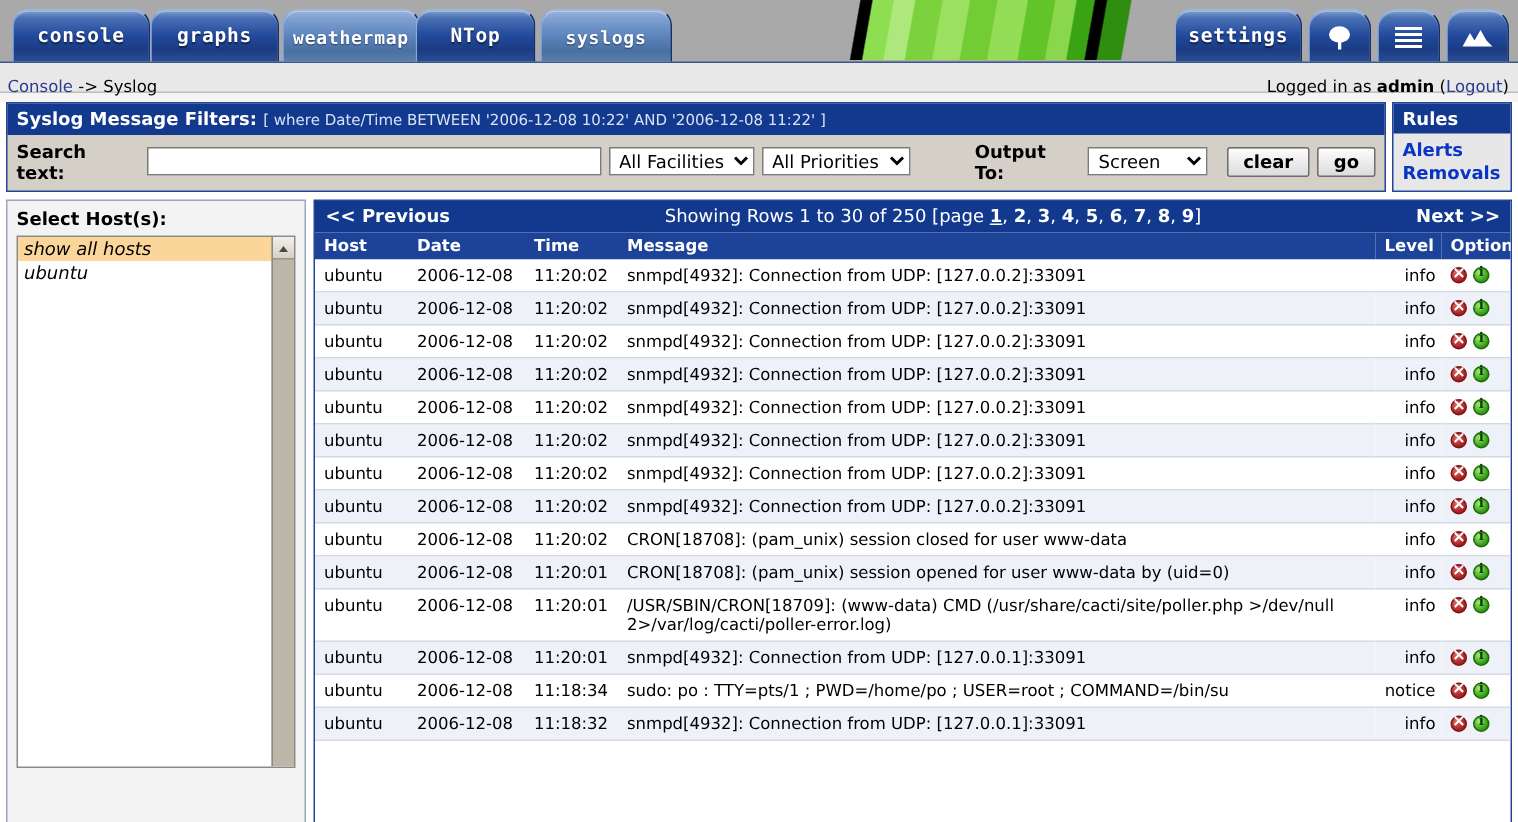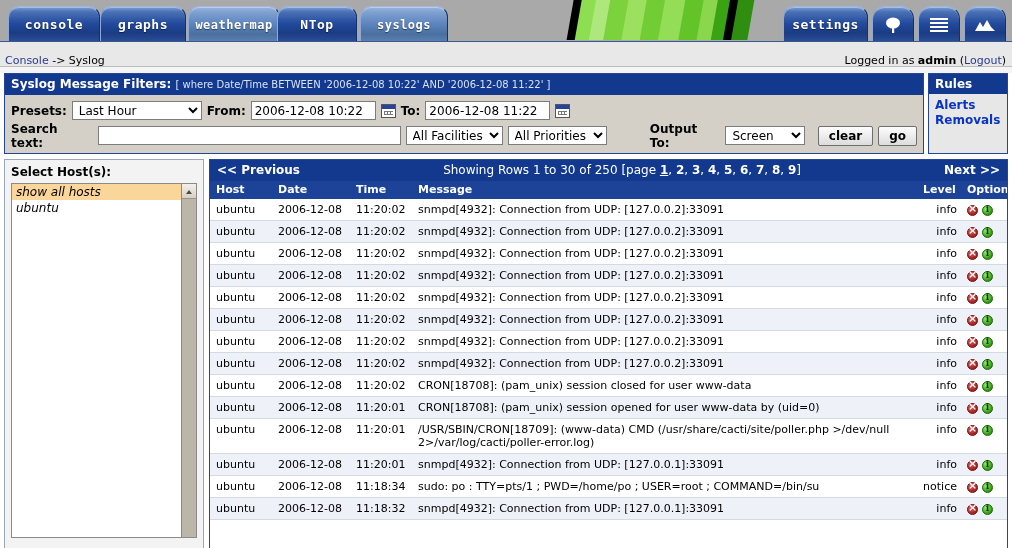--- a/index.html
+++ b/index.html
@@ -67,21 +67,21 @@
     font-size: 12px;
   }
   .tab-icon {
     width: 34px;
     border-radius: 13px 13px 0 0;
   }
   .tab svg { display:block; }
 
   
   #crumbrow {
-    height: 25px;
+    height: 20px;
     background: #e8e8e8;
     border-bottom: 1px solid #bcbcbc;
     display: flex;
     align-items: center;
     justify-content: space-between;
     padding: 12px 6px 0 5px;
     font-size: 11px;
     text-align: right;
   }
   #crumbrow .crumb-link { color: #2b3a8c; text-decoration: none; }
@@ -437,32 +437,20 @@
 
 <div id="filterwrap">
 
   <div id="filterbox">
     <div class="panel-title">
       <span>Syslog Message Filters:</span>
       <span class="qry">[ where Date/Time BETWEEN '2006-12-08 10:22' AND '2006-12-08 11:22' ]</span>
     </div>
 
     <div class="filter-rows">
-      <div class="frow">
-        <span class="flabel">Presets:</span>
-        <select class="ui" style="width:130px">
-          <option>Last Hour</option>
-        </select>
-        <span class="flabel">From:</span>
-        <input class="ui" style="width: 125px;" value="2006-12-08 10:22">
-        <span class="calicon"></span>
-        <span class="flabel">To:</span>
-        <input class="ui" style="width: 125px;" value="2006-12-08 11:22">
-        <span class="calicon"></span>
-      </div>
 
       <div class="frow" style="margin-top:2px">
         <span class="flabel">Search text:</span>
         <input class="ui" style="width: 305px;" value="">
         <select class="ui" style="width:97px">
           <option>All Facilities</option>
         </select>
         <select class="ui" style="width:100px">
           <option>All Priorities</option>
         </select>

